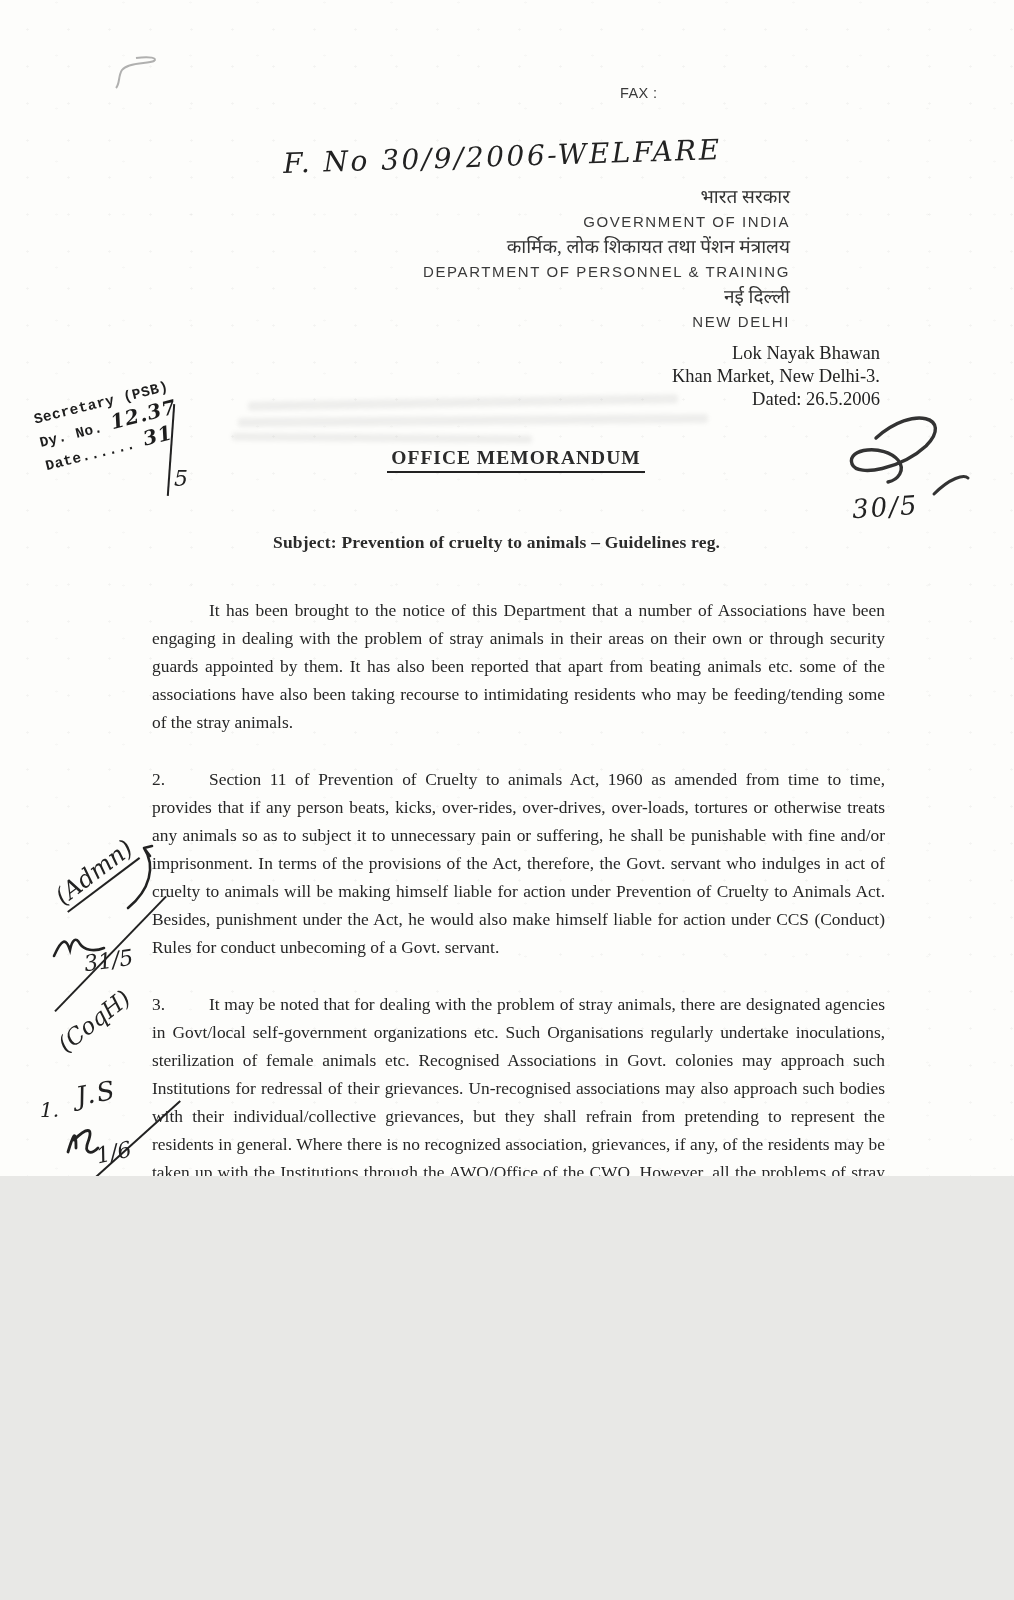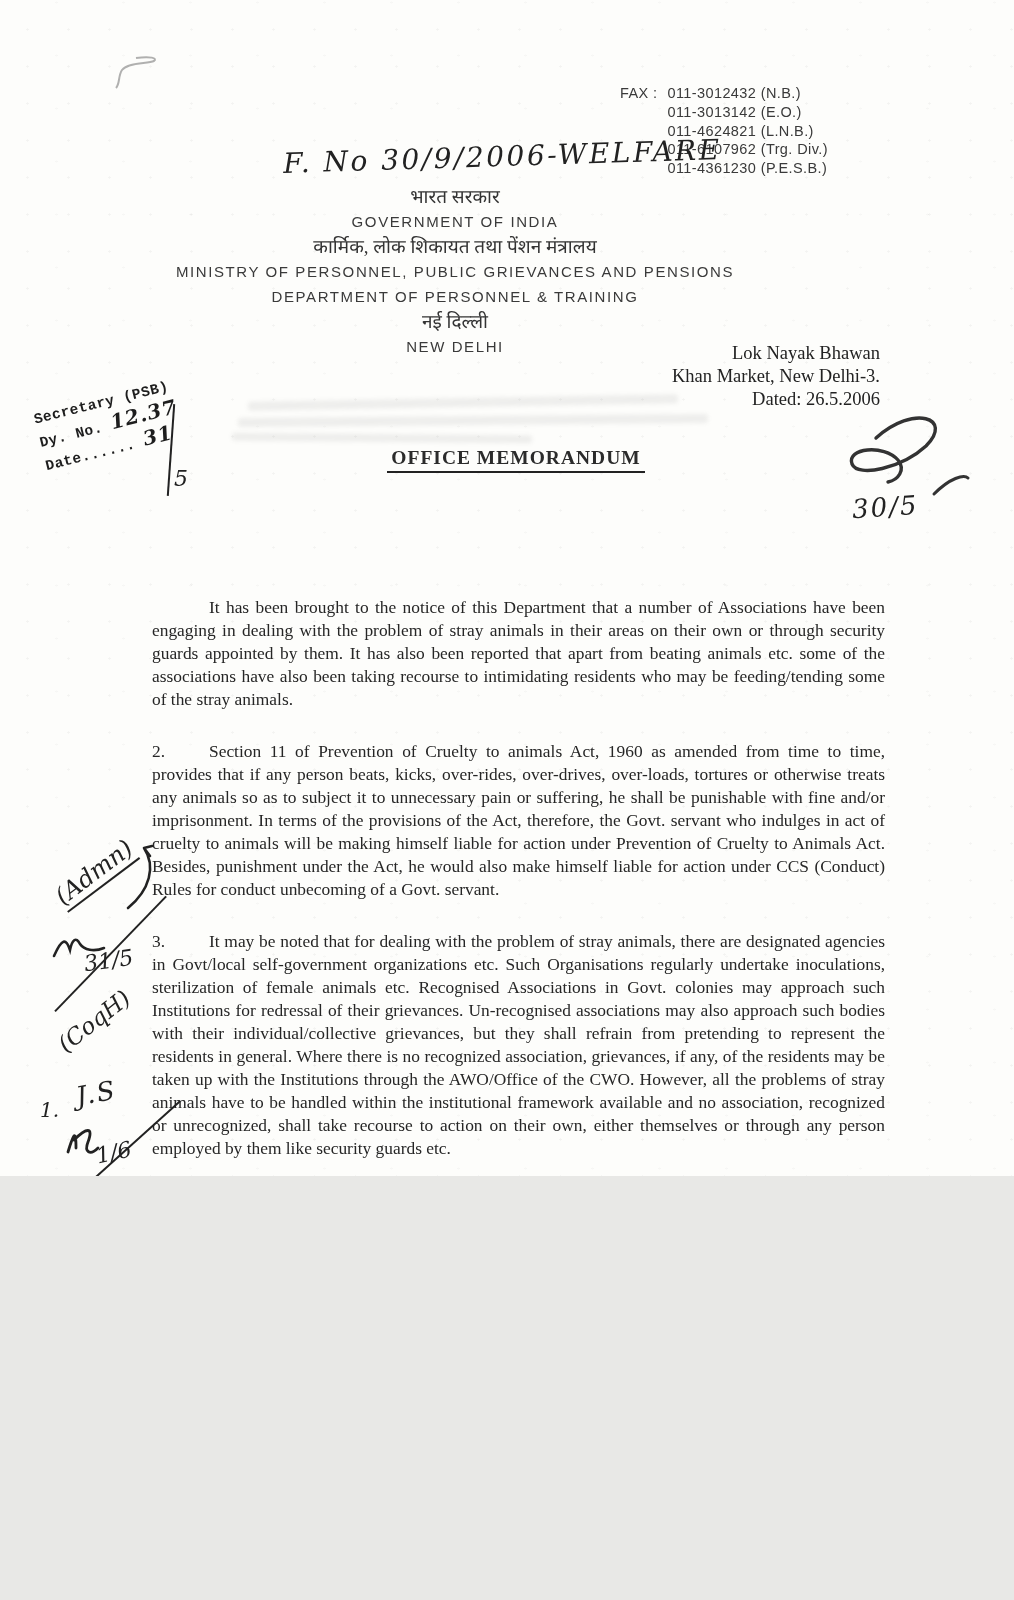--- a/index.html
+++ b/index.html
@@ -36,21 +36,21 @@
   }
   .fileno{
     left:283px;top:140px;
     font-size:28px;letter-spacing:2.5px;
     transform:rotate(-1.8deg);
     white-space:nowrap;
   }
   
   .hdr{
     left:120px;top:184px;width:670px;
-    text-align:center;
+    text-align:right;
   }
   .hdr .hi{font-size:19px;line-height:25px;color:#333;}
   .hdr .en{
     font-family:"Liberation Sans", sans-serif;
     font-size:15px;line-height:25px;letter-spacing:1.6px;color:#3a3a3a;
   }
   
   .addr{
     left:610px;top:342px;width:270px;
     text-align:right;
@@ -82,21 +82,21 @@
     font-size:19.5px;font-weight:bold;letter-spacing:1px;
     border-bottom:2.5px solid #222;padding:0 4px 2px 4px;
   }
   .subject{
     left:273px;top:532px;
     font-size:17.5px;font-weight:bold;letter-spacing:0.2px;
   }
   
   .bodytext{
     left:152px;top:596px;width:733px;
-    font-size:17.4px;line-height:23px;
+    font-size:17.4px;line-height:28px;
     text-align:justify;color:#262626;
   }
   .bodytext p{margin:0 0 29px 0;}
   .pnum{display:inline-block;width:57px;}
   
   .sig{left:818px;top:408px;width:160px;height:130px;}
   .sig .date{position:absolute;left:34px;top:84px;font-size:26px;letter-spacing:2px;transform:rotate(-4deg);}
   
   .ann{white-space:nowrap;}
   .ann-admn{left:50px;top:858px;font-size:24px;transform:rotate(-37deg);border-bottom:2px solid #222;padding-bottom:1px;}
@@ -115,36 +115,28 @@
 <body>
 
 <div class="sheet">
 
   <svg class="abs" style="left:98px;top:54px;opacity:.45" width="70" height="60" viewBox="0 0 70 60">
     <path d="M38 4 C52 2 60 4 56 7 C50 10 30 8 24 16 C20 22 22 30 18 34" stroke="#555" stroke-width="2" fill="none"></path>
   </svg>
 
   <div class="abs fax">
     <div>FAX :</div>
-    <div class="nums">
-      <div>011-3012432 (N.B.)</div>
-      <div>011-3013142 (E.O.)</div>
-      <div>011-4624821 (L.N.B.)</div>
-      <div>011-6107962 (Trg. Div.)</div>
-      <div>011-4361230 (P.E.S.B.)</div>
-    </div>
   </div>
 
   <div class="abs hw fileno">F. No 30/9/2006-WELFARE</div>
 
   <div class="abs hdr">
     <div class="hi">भारत सरकार</div>
     <div class="en">GOVERNMENT OF INDIA</div>
     <div class="hi">कार्मिक, लोक शिकायत तथा पेंशन मंत्रालय</div>
-    <div class="en">MINISTRY OF PERSONNEL, PUBLIC GRIEVANCES AND PENSIONS</div>
     <div class="en">DEPARTMENT OF PERSONNEL &amp; TRAINING</div>
     <div class="hi">नई दिल्ली</div>
     <div class="en">NEW DELHI</div>
   </div>
 
   <div class="abs addr">
     <div>Lok Nayak Bhawan</div>
     <div>Khan Market, New Delhi-3.</div>
     <div>Dated: 26.5.2006</div>
   </div>
@@ -172,20 +164,21 @@
   </div>
 
   <div class="abs sig">
     <svg width="160" height="130" viewBox="0 0 160 130">
       <path d="M58 30 C 96 -4, 136 10, 108 38 C 84 60, 40 70, 34 56 C 28 40, 66 36, 80 52 C 88 62, 80 72, 70 74" stroke="#333" stroke-width="3.4" fill="none" stroke-linecap="round"></path>
       <path d="M116 86 C 132 70, 146 66, 150 70" stroke="#333" stroke-width="3" fill="none" stroke-linecap="round"></path>
     </svg>
     <span class="hw date">30/5</span>
   </div>
 
+  <div class="abs subject">Subject: Prevention of cruelty to animals – Guidelines reg.</div>
 
   <div class="abs bodytext">
     <p><span class="pnum"></span><span>It has been brought to the notice of this Department that a number of Associations have been engaging in dealing with the problem of stray animals in their areas on their own or through security guards appointed by them.  It has also been reported that apart from beating animals etc. some of the associations have also been taking recourse to intimidating residents who may be feeding/tending some of the stray animals.</span></p>
     <p><span class="pnum">2.</span><span>Section 11 of Prevention of Cruelty to animals Act, 1960 as amended from time to time, provides that if any person beats, kicks, over-rides, over-drives, over-loads, tortures or otherwise treats any animals so as to subject it to unnecessary pain or suffering, he shall be punishable with fine and/or imprisonment.  In terms of the provisions of the Act, therefore, the Govt. servant who indulges in act of cruelty to animals will be making himself liable for action under Prevention of Cruelty to Animals Act.  Besides, punishment under the Act, he would also make himself liable for action under CCS (Conduct) Rules for conduct unbecoming of a Govt. servant.</span></p>
     <p><span class="pnum">3.</span><span>It may be noted that for dealing with the problem of stray animals, there are designated agencies in Govt/local self-government organizations etc.  Such Organisations regularly undertake inoculations, sterilization of female animals etc.  Recognised Associations in Govt. colonies may approach such Institutions for redressal of their grievances.  Un-recognised associations may also approach such bodies with their individual/collective grievances, but they shall refrain from pretending to represent the residents in general.  Where there is no recognized association, grievances, if any, of the residents may be taken up with the Institutions through the AWO/Office of the CWO.  However, all the problems of stray animals have to be handled within the institutional framework available and no association, recognized or unrecognized, shall take recourse to action on their own, either themselves or through any person employed by them like security guards etc.</span></p>
   </div>
 
   <svg class="abs" style="left:120px;top:842px;" width="40" height="70" viewBox="0 0 40 70">
     <path d="M8 66 C 30 48, 36 24, 24 6 L 30 14 M24 6 L 32 4" stroke="#222" stroke-width="2.6" fill="none" stroke-linecap="round"></path>
   </svg>

